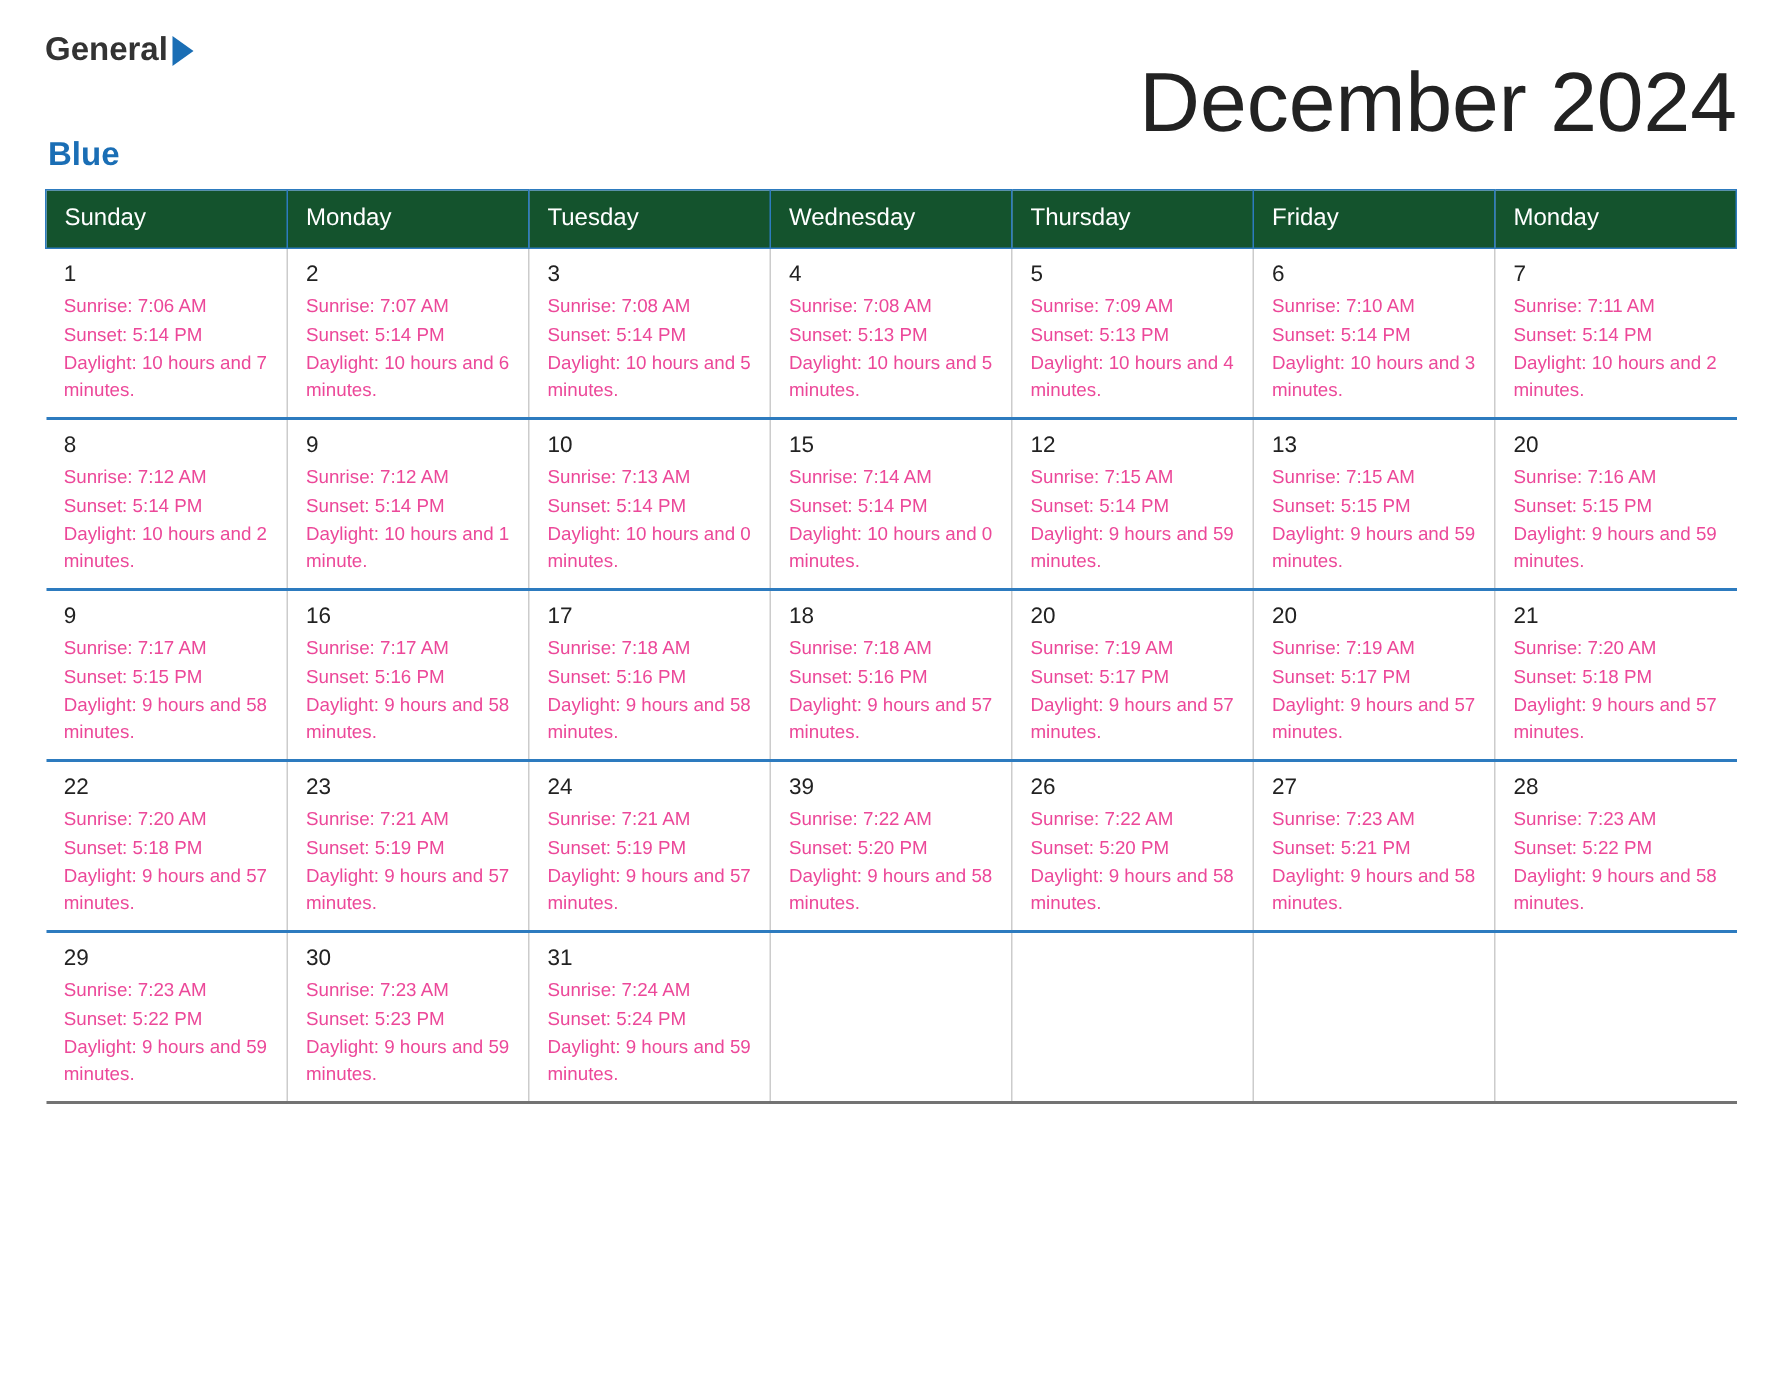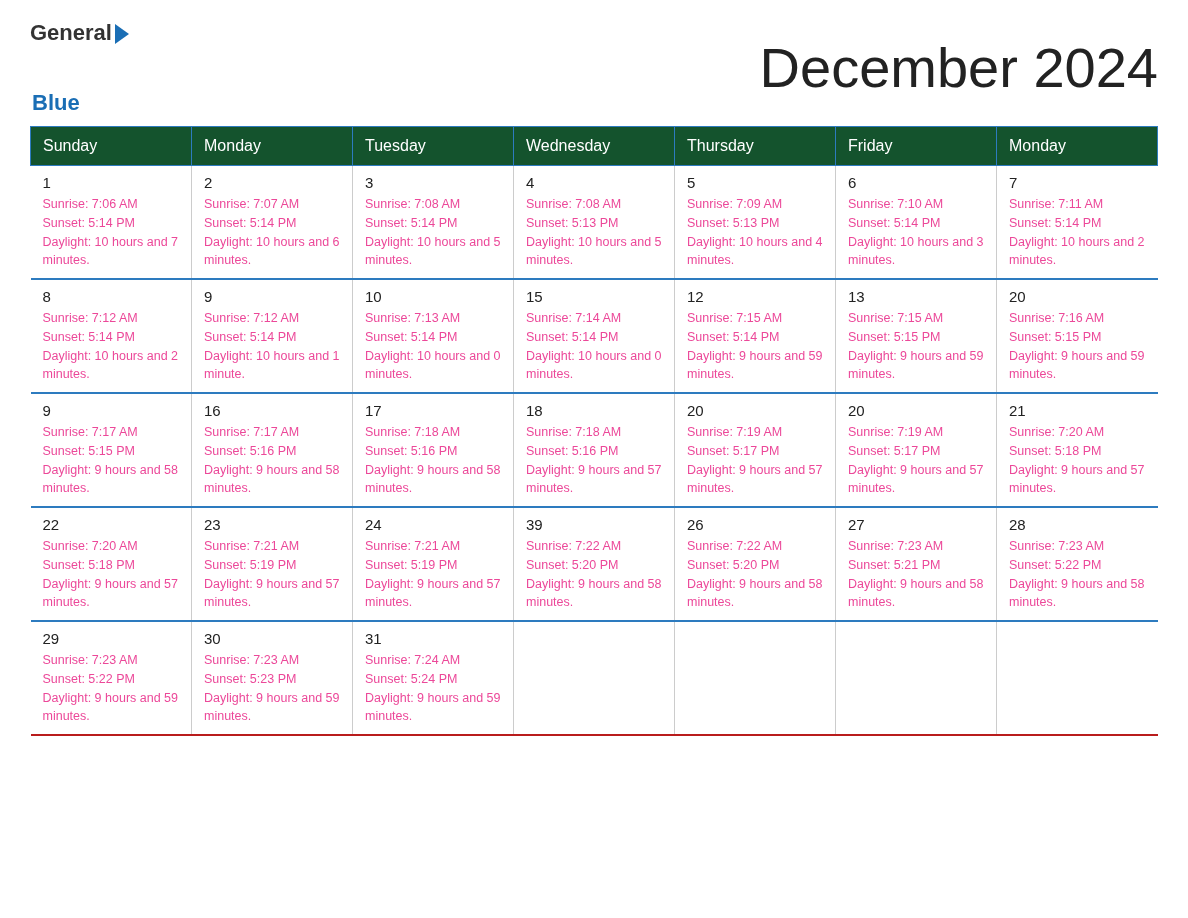--- a/index.html
+++ b/index.html
@@ -100,21 +100,21 @@
     }
     .day-info {
       font-size: 12.5px;
       line-height: 1.5;
       color: #ec4899;
     }
     .empty-cell {
       background: #fff;
     }
     tbody tr:last-child {
-      border-bottom: 2px solid #b91c1c;
+      border-bottom: 2px solid #737373;
     }
   </style>
 </head>
 <body>
 
 <div class="header">
   <div class="logo">
     <div class="logo-top">
       <span class="logo-general">General</span>
       <div class="logo-arrow"></div>

